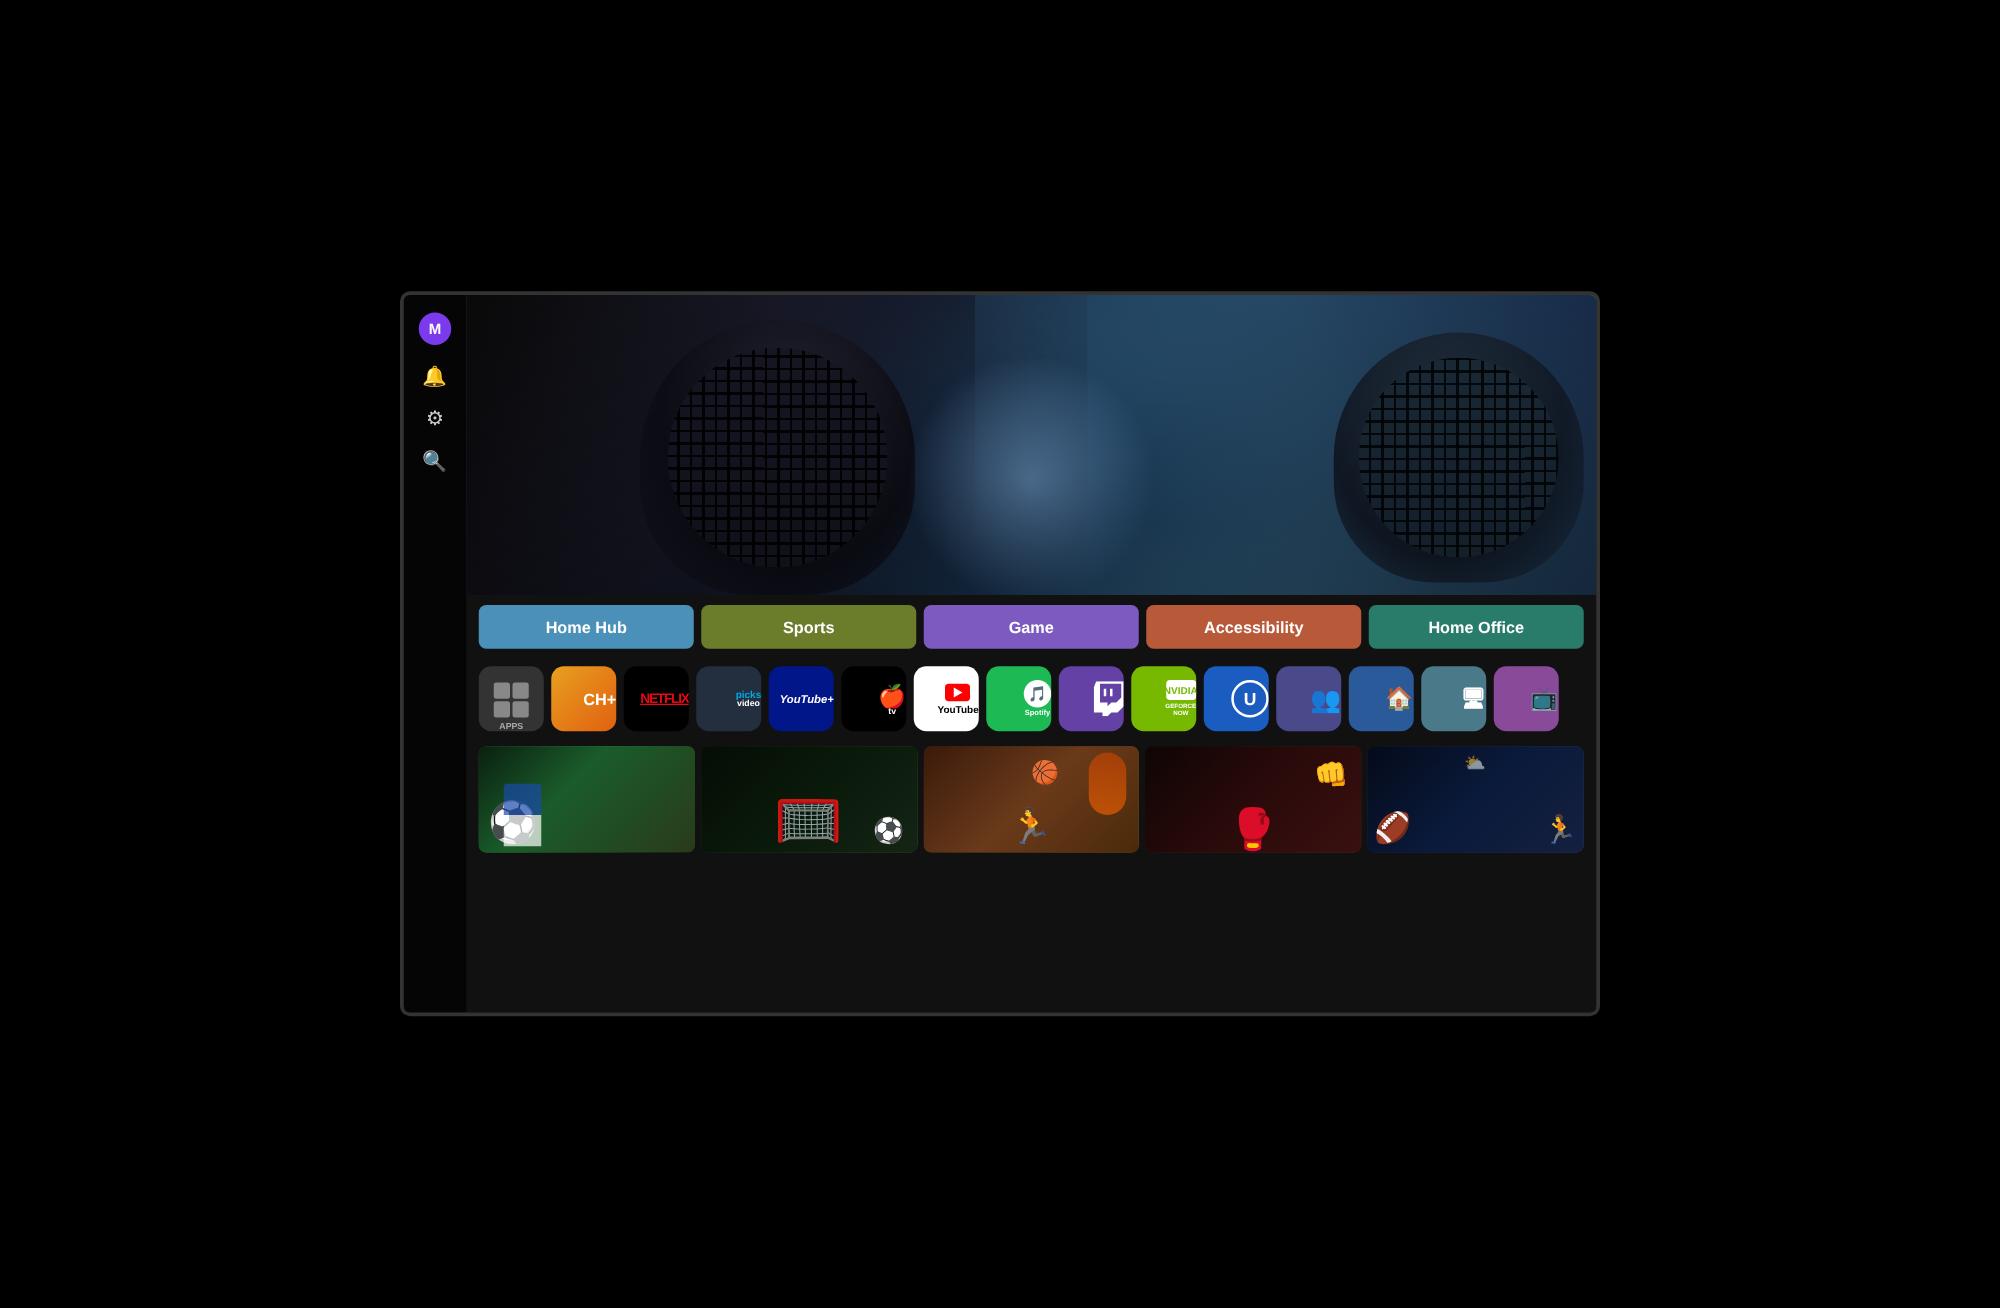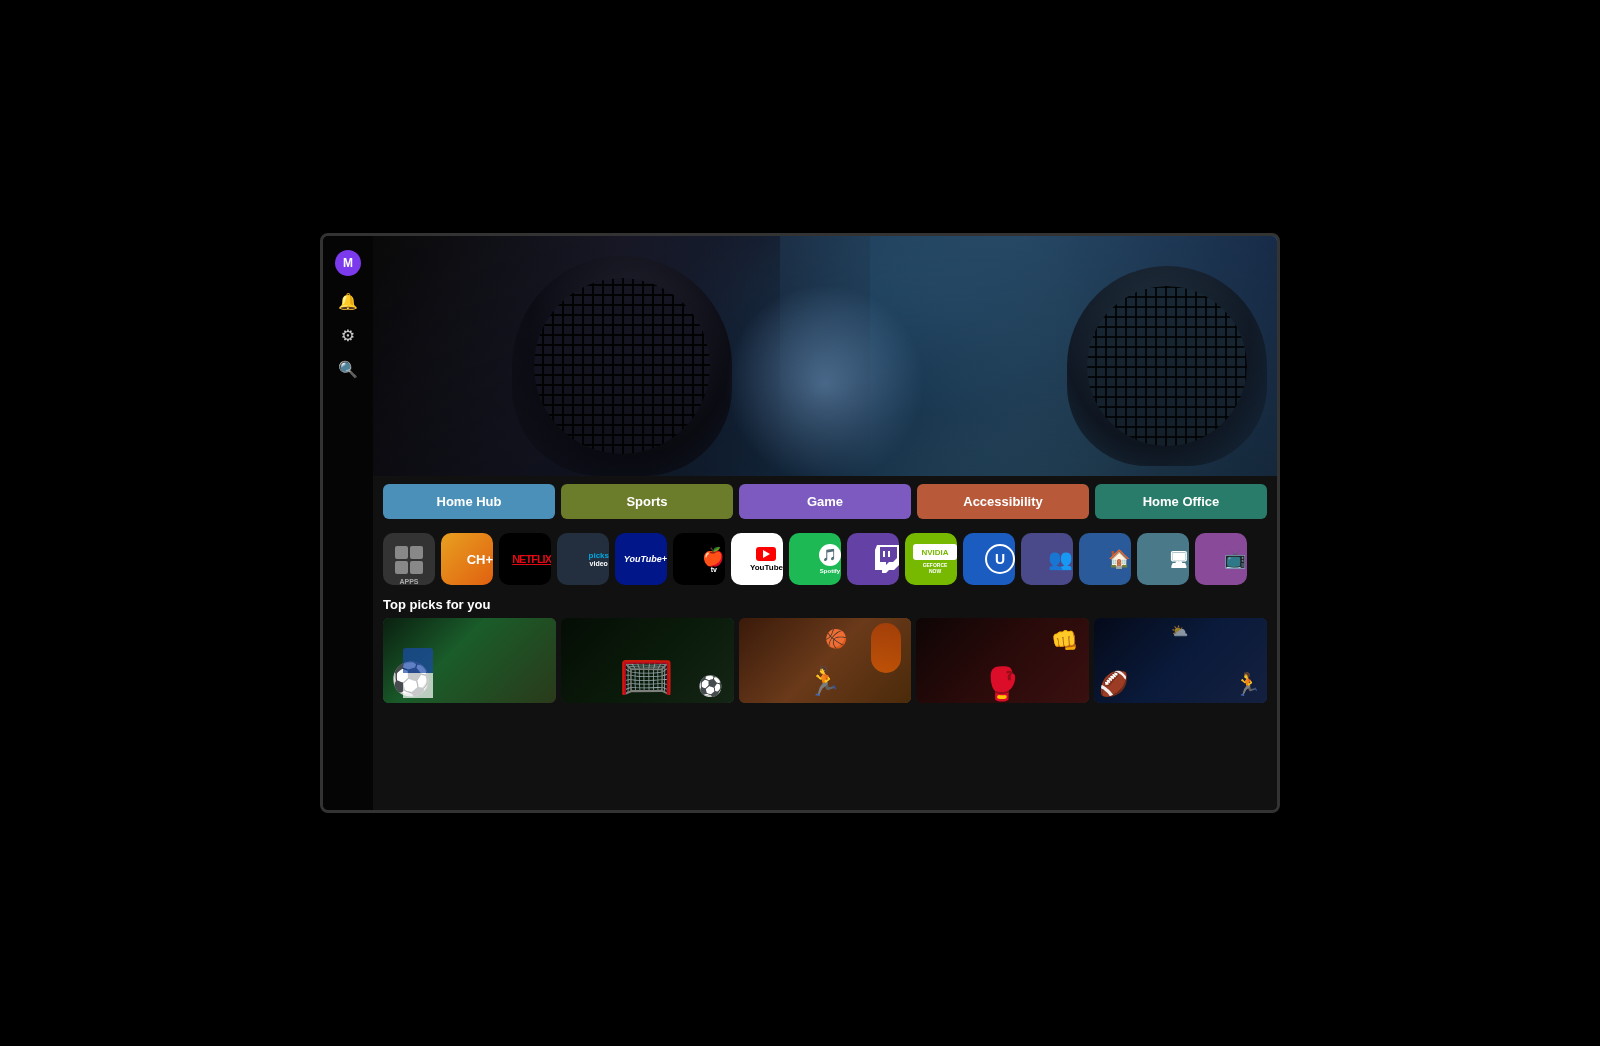--- a/index.html
+++ b/index.html
@@ -432,21 +432,21 @@
       <div class="app-icon app-twitch">
         <svg width="24" height="28" viewBox="0 0 24 28" fill="white">
           <path d="M2 0L0 5v20h7v3h4l3-3h5l5-5V0H2zm20 13l-4 4h-4l-3 3v-3H5V2h17v11z"></path>
           <rect x="8" y="6" width="2" height="6" fill="white"></rect>
           <rect x="13" y="6" width="2" height="6" fill="white"></rect>
         </svg>
       </div>
 
       <div class="app-icon app-nvidia">
         <div style="display:flex;flex-direction:column;align-items:center;justify-content:center;">
-          <div style="width:44px;height:16px;background:#fff;border-radius:3px;display:flex;align-items:center;justify-content:center;margin-bottom:2px;">
+          <div style="width:24px;height:16px;background:#fff;border-radius:3px;display:flex;align-items:center;justify-content:center;margin-bottom:2px;">
             <div style="font-size:8px;color:#76b900;font-weight:900;">NVIDIA</div>
           </div>
           <div style="font-size:5px;color:#fff;font-weight:700;text-align:center;line-height:1.2;">GEFORCE<br>NOW</div>
         </div>
       </div>
 
       <div class="app-icon app-uplay">
         <div style="width:30px;height:30px;border-radius:50%;border:2px solid #fff;display:flex;align-items:center;justify-content:center;color:#fff;font-size:14px;font-weight:900;">U</div>
       </div>
 
@@ -461,21 +461,20 @@
       <div class="app-icon app-blue3">
         <span style="font-size:16px;">🖥</span>
       </div>
 
       <div class="app-icon app-purple">
         <span style="font-size:18px;">📺</span>
       </div>
     </div>
 
     <div class="top-picks-section">
-      <div class="top-picks-label">Top picks for you</div>
       <div class="picks-row">
 
         <div class="pick-card pick-soccer1">
           <div style="position:absolute;inset:0;background:linear-gradient(135deg,#0a2010 0%,#1a5c2a 40%,#2a3a1a 100%);"></div>
           <div style="position:absolute;bottom:5px;left:8px;font-size:32px;">⚽</div>
           <div style="position:absolute;bottom:5px;left:20px;width:30px;height:50px;background:linear-gradient(180deg,#1a4aaa 0%,#1a4aaa 50%,#fff 50%,#fff 100%);opacity:0.7;border-radius:3px 3px 0 0;"></div>
         </div>
 
         <div class="pick-card pick-soccer2">
           <div style="position:absolute;inset:0;background:linear-gradient(135deg,#050d05 0%,#0a1a0a 50%,#152515 100%);"></div>

